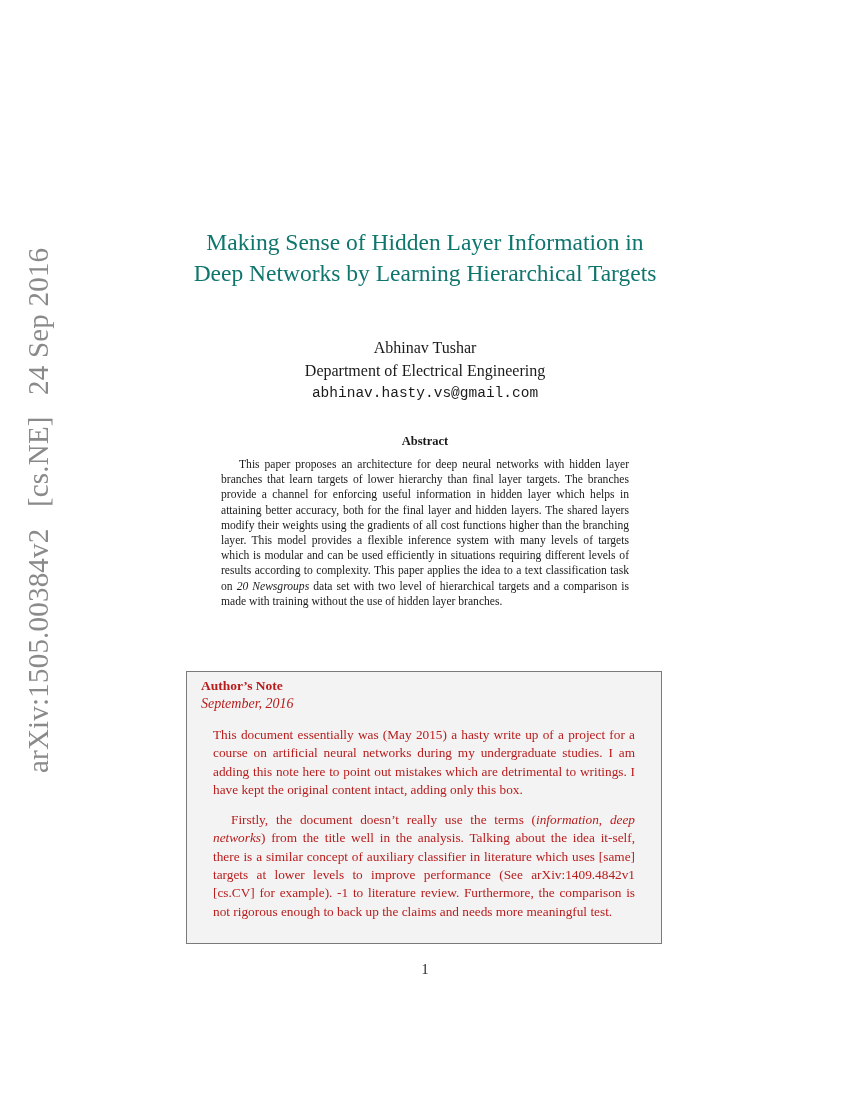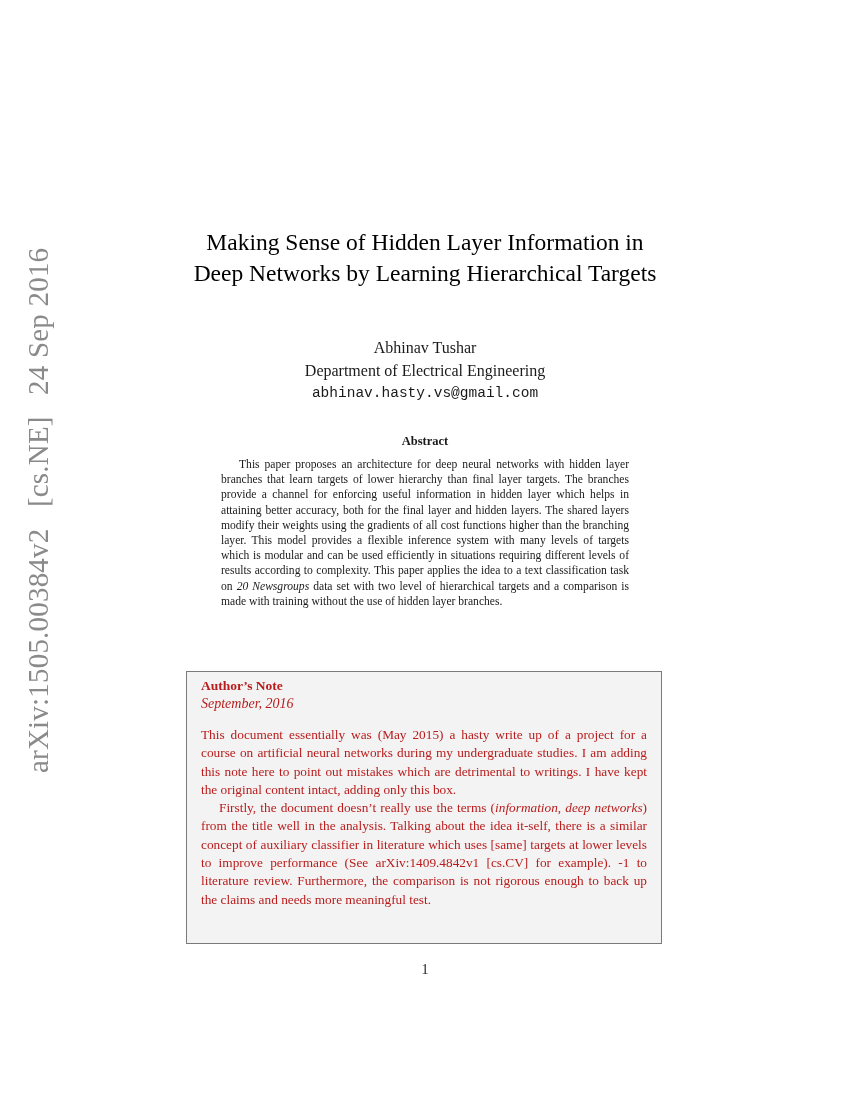--- a/index.html
+++ b/index.html
@@ -38,21 +38,21 @@
     
     .title {
       position: absolute;
       left: 150px;
       width: 550px;
       top: 227px;
       text-align: center;
       font-family: "Liberation Serif", "DejaVu Serif", serif;
       font-size: 23.5px;
       line-height: 31px;
-      color: #000000;
+      color: #0f766e;
     }
 
     
     .author-block {
       position: absolute;
       left: 200px;
       width: 450px;
       top: 312px;
       text-align: center;
       font-family: "Liberation Serif", "DejaVu Serif", serif;
@@ -114,21 +114,21 @@
     .note-date {
       font-style: italic;
       font-size: 14px;
       line-height: 18px;
       margin-bottom: 13px;
     }
     .note-para {
       font-size: 13.3px;
       line-height: 18.3px;
       text-align: justify;
-      margin: 0;
+      margin: 12px;
     }
     .note-para.indent { text-indent: 18px; }
     .note-para em { font-style: italic; font-family: Liberation Serif, serif; }
 
     .page-number {
       position: absolute;
       left: 415px;
       width: 20px;
       top: 962px;
       text-align: center;

